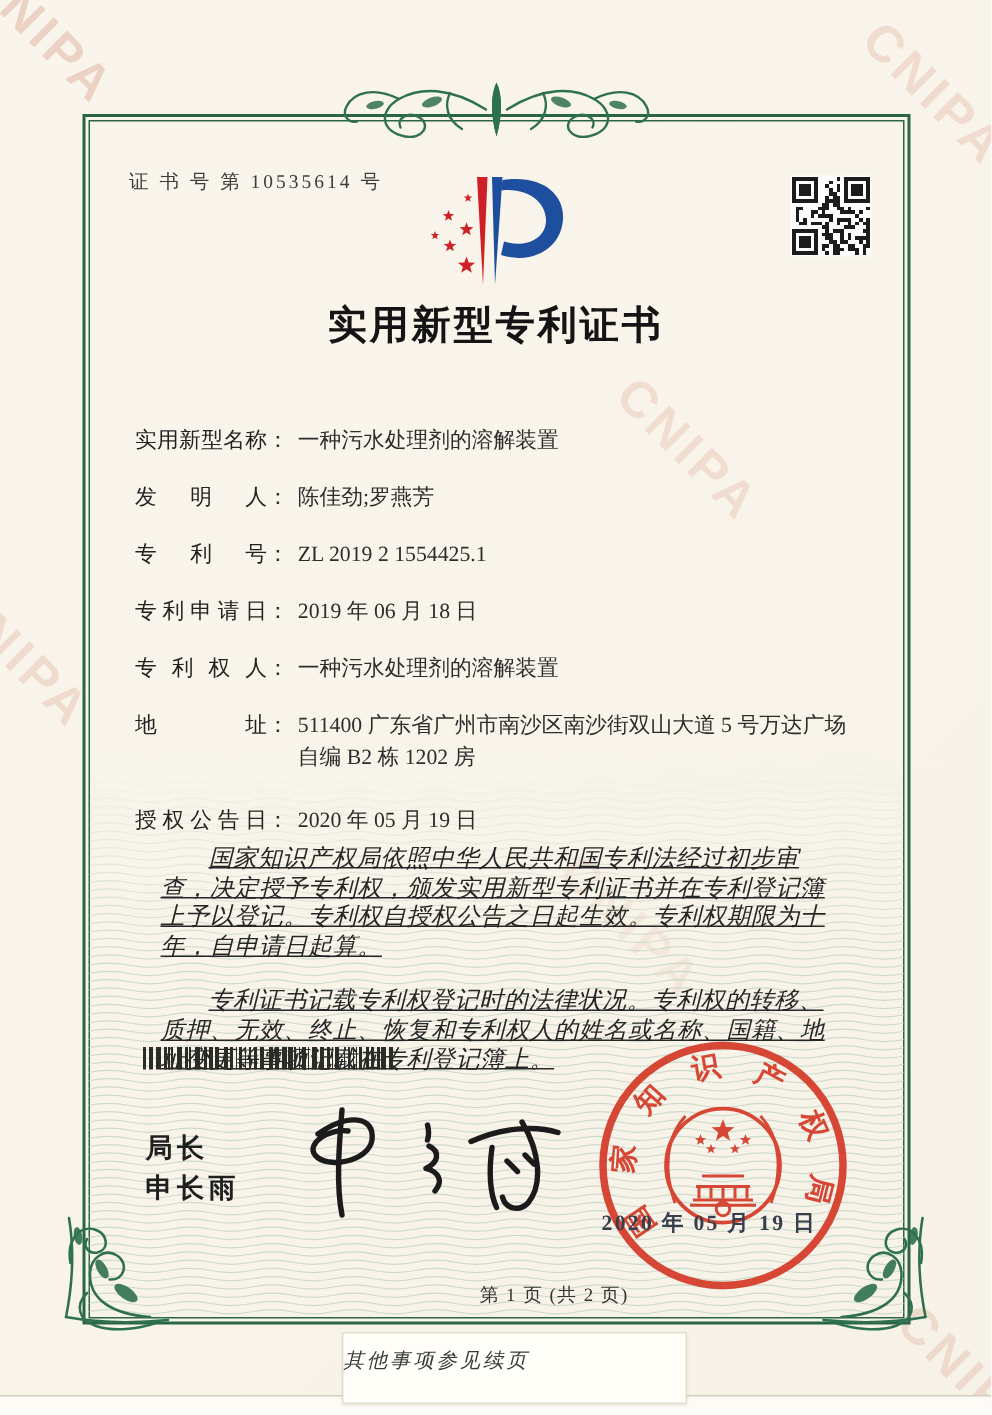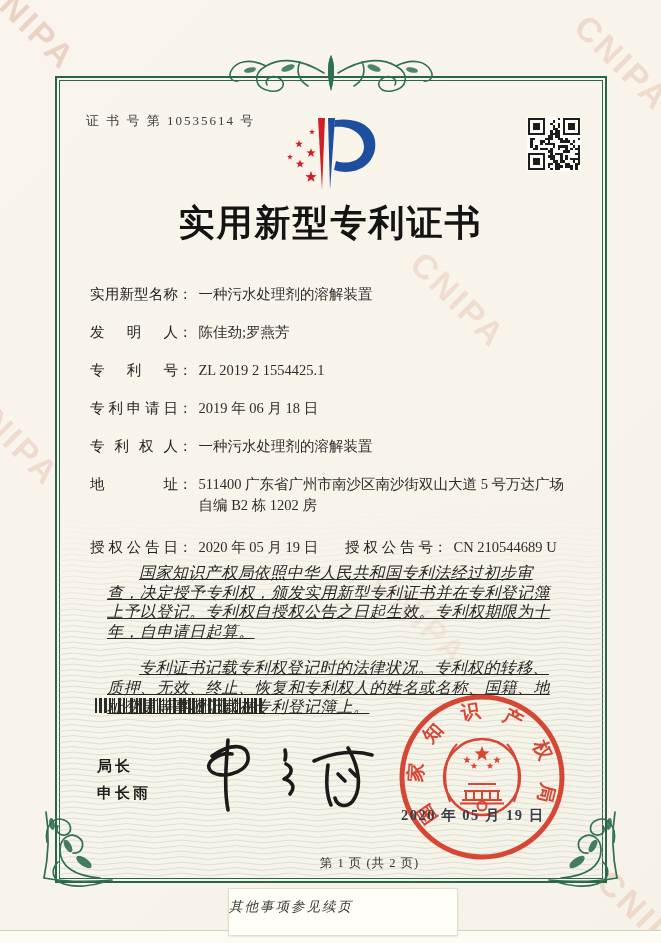--- a/index.html
+++ b/index.html
@@ -12,40 +12,40 @@
       transform:translate(-50%,-50%) rotate(45deg);}
   
   .frame{position:absolute;left:55px;top:76px;width:548px;height:803px;
          border:2.5px solid #2a6547;z-index:1;}
   .frame::after{content:"";position:absolute;inset:2px;border:1px solid #2a6547;}
   .decor{position:absolute;left:0;top:0;z-index:1;pointer-events:none;}
   
   .cert-no{position:absolute;left:86px;top:112px;z-index:3;font-size:13px;color:#3c3c3c;letter-spacing:2px;}
   
   .title{position:absolute;left:0;top:199px;width:661px;text-align:center;z-index:3;
-         font-size:36px;font-weight:bold;color:#141414;letter-spacing:2px;}
+         font-size:26px;font-weight:bold;color:#141414;letter-spacing:2px;}
   
   .logo{position:absolute;left:278px;top:106px;z-index:3;}
   .qr{position:absolute;left:527px;top:117px;z-index:3;background:#fdfdfb;padding:1px;}
   
   .f-row{position:absolute;left:90px;width:520px;z-index:3;font-size:14.5px;color:#2d2d2d;line-height:21px;}
   .f-label{display:inline-block;width:88px;text-align:justify;text-align-last:justify;color:#222;vertical-align:top;}
   .f-colon{display:inline-block;vertical-align:top;}
   .f-value{display:inline-block;vertical-align:top;margin-left:6px;max-width:380px;}
   .grant-pair2{position:absolute;left:255px;top:0;}
   
   .paras{position:absolute;left:90px;top:546px;width:488px;z-index:3;}
   .paras p{margin:17px;text-indent:2em;font-size:16px;line-height:19.5px;color:#262626;
            font-style:italic;letter-spacing:0.4px;text-decoration:underline;}
   
   .barcode{position:absolute;left:95px;top:698px;z-index:3;}
   
   .signer{position:absolute;left:97px;top:752px;z-index:3;
           font-family:"Liberation Sans","DejaVu Sans",sans-serif;
-          font-size:15px;font-weight:600;color:#1f1f1f;letter-spacing:3px;line-height:27px;}
+          font-size:18px;font-weight:600;color:#1f1f1f;letter-spacing:3px;line-height:27px;}
   .signature{position:absolute;left:198px;top:734px;z-index:4;}
   
   .seal{position:absolute;left:397px;top:692px;width:170px;height:170px;z-index:3;opacity:.93;}
   .seal-char{position:absolute;left:50%;top:50%;font-size:19px;font-weight:bold;color:#d43a28;
              font-family:"Liberation Serif","DejaVu Serif",serif;}
   .seal-date{position:absolute;left:401px;top:806px;z-index:5;font-size:14.5px;font-weight:600;
              color:#383e4b;letter-spacing:1.5px;}
   
   .page-info{position:absolute;left:0;top:855px;width:661px;text-align:center;z-index:3;
              font-size:12.5px;color:#333;letter-spacing:1px;padding-left:39px;}
@@ -418,23 +418,20 @@
     <span class="f-label">专利申请日</span><span class="f-colon">：</span><span class="f-value">2019 年 06 月 18 日</span>
   </div>
   <div class="f-row" style="top:436px">
     <span class="f-label">专利权人</span><span class="f-colon">：</span><span class="f-value">一种污水处理剂的溶解装置</span>
   </div>
   <div class="f-row" style="top:474px">
     <span class="f-label">地址</span><span class="f-colon">：</span><span class="f-value" style="width:378px">511400 广东省广州市南沙区南沙街双山大道 5 号万达广场自编 B2 栋 1202 房</span>
   </div>
   <div class="f-row" style="top:537px">
     <span class="f-label">授权公告日</span><span class="f-colon">：</span><span class="f-value">2020 年 05 月 19 日</span>
-    <span class="grant-pair2">
-      <span class="f-label">授权公告号</span><span class="f-colon">：</span><span class="f-value">CN 210544689 U</span>
-    </span>
   </div>
 
   <div class="paras">
     <p>国家知识产权局依照中华人民共和国专利法经过初步审查，决定授予专利权，颁发实用新型专利证书并在专利登记簿上予以登记。专利权自授权公告之日起生效。专利权期限为十年，自申请日起算。</p>
     <p>专利证书记载专利权登记时的法律状况。专利权的转移、质押、无效、终止、恢复和专利权人的姓名或名称、国籍、地址变更等事项记载在专利登记簿上。</p>
   </div>
 
   <svg class="barcode" width="170" height="15" viewBox="0 0 170 15" shape-rendering="crispEdges">
     <g id="barcode-bars" fill="#2b2b28">
         <rect x="0" y="0" width="2" height="15"></rect>

